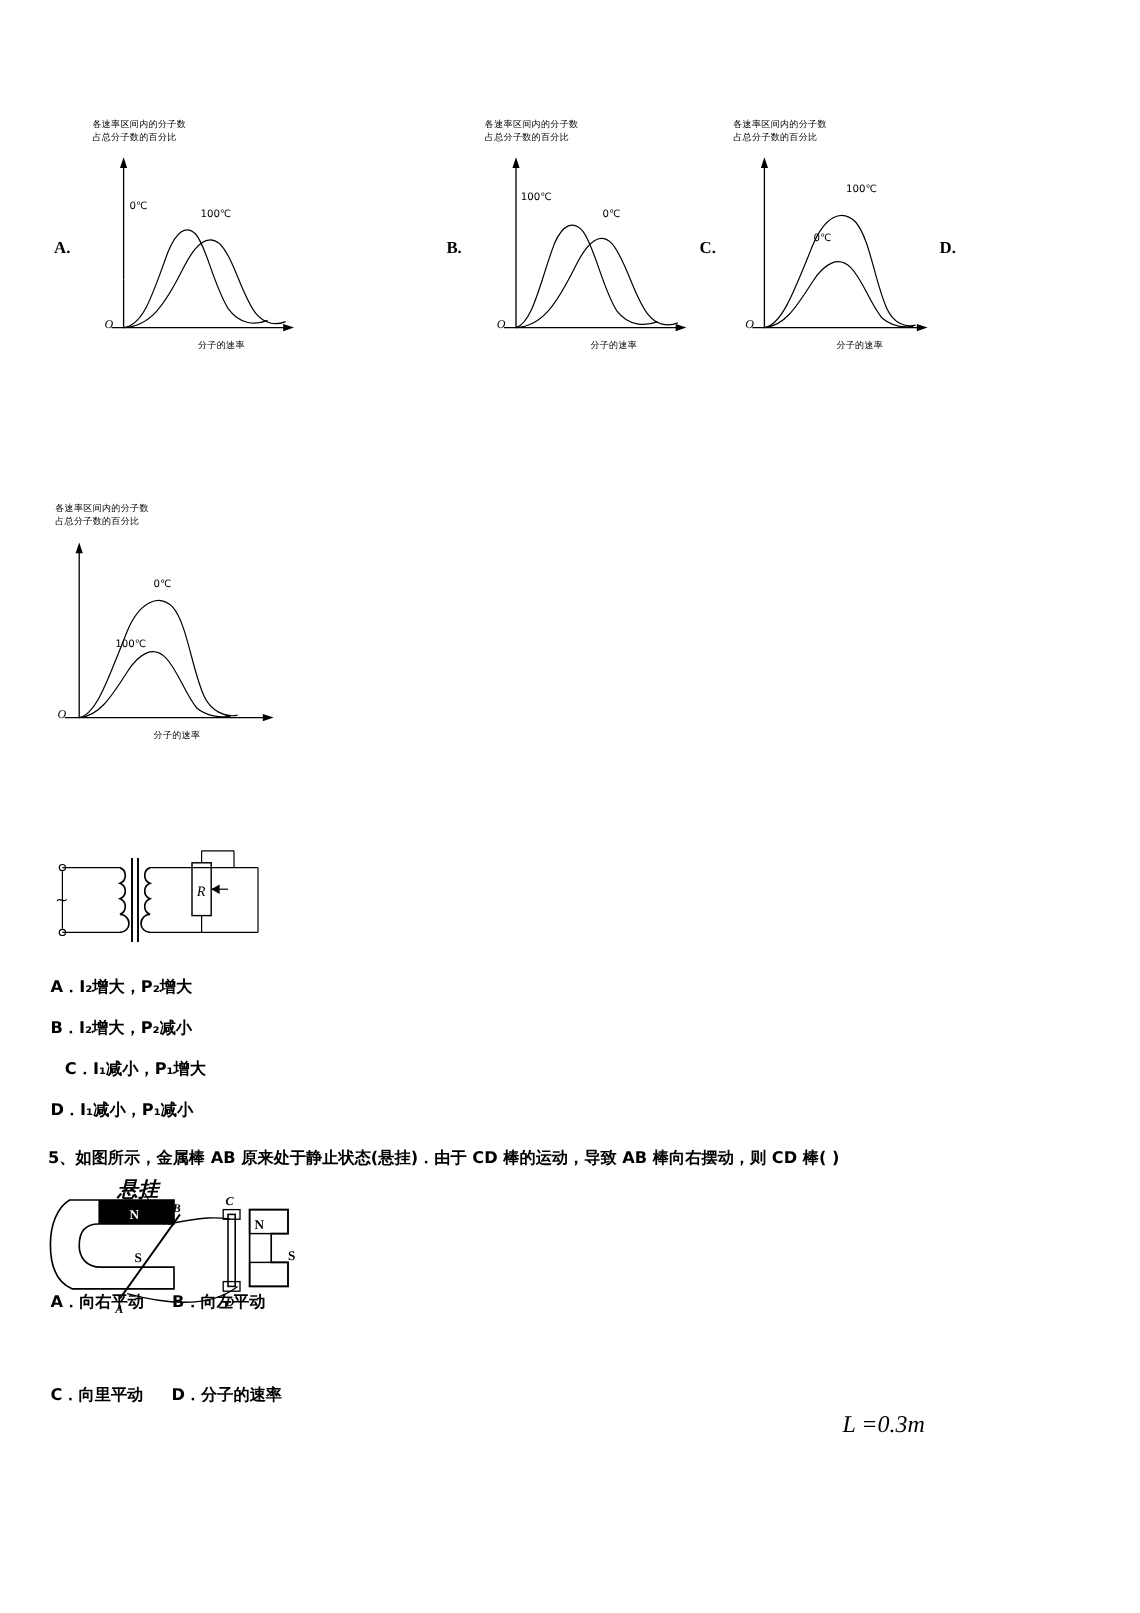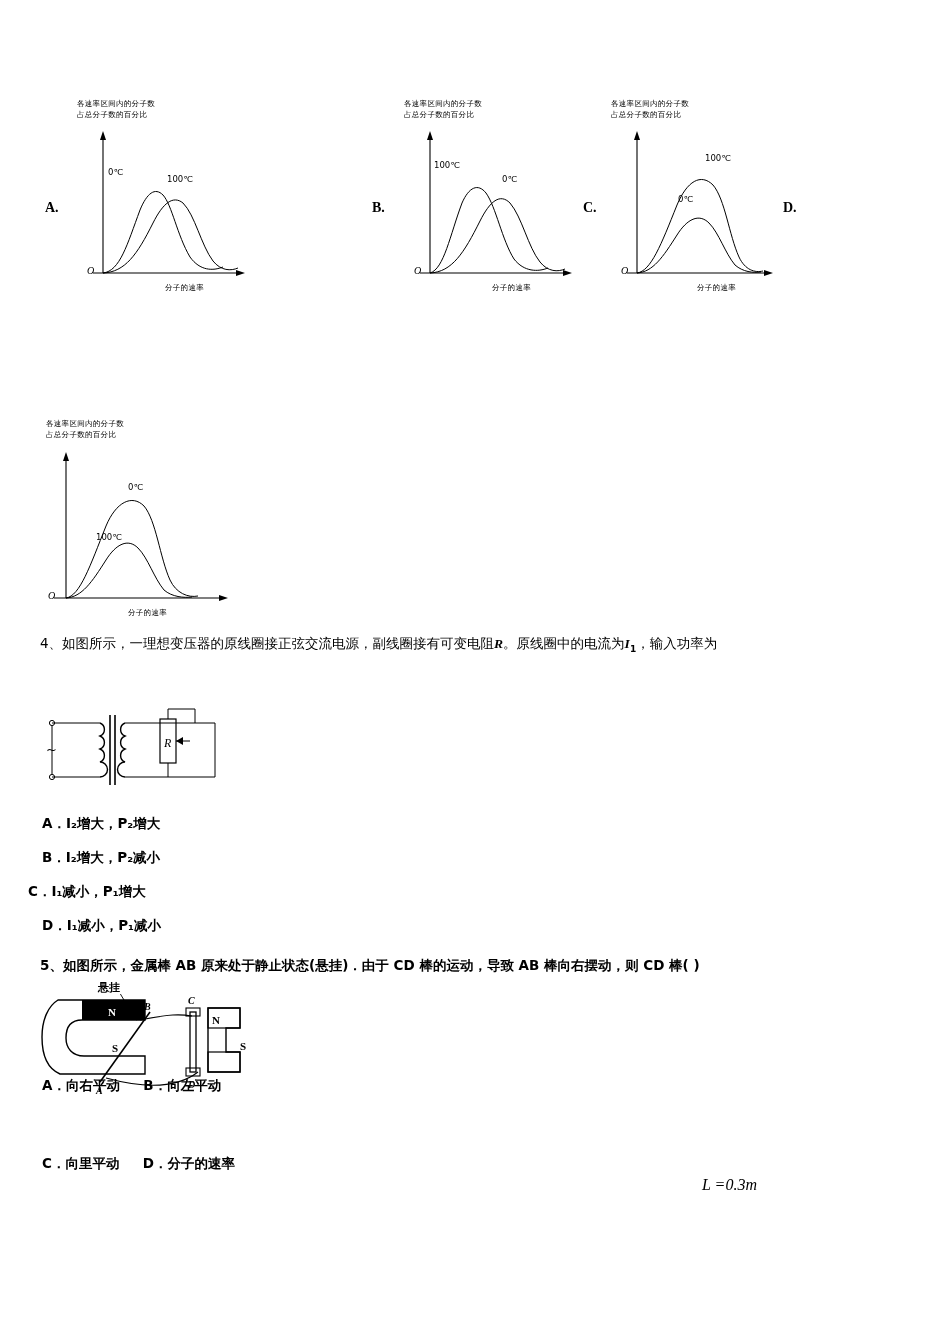--- a/index.html
+++ b/index.html
@@ -81,28 +81,29 @@
   }
   sub { font-size: 9px; }
 
   
   .figure {
     position: absolute;
   }
   .fig-label-cn {
     position: absolute;
     font-family: "DejaVu Sans", sans-serif;
-    font-size: 11px;
+    font-size: 17px;
     font-weight: bold;
+    font-style: italic;
   }
   .formula {
     position: absolute;
     font-family: "Liberation Serif", serif;
     font-style: italic;
-    font-size: 16px;
+    font-size: 20px;
   }
 </style>
 </head>
 <body>
 
 <div class="page">
 
   <div class="graph-block" style="left:45px; top:95px; width:210px; height:200px;">
     <div class="opt-letter" style="left:0px; top:105px;">A.</div>
     <div class="graph-caption" style="left:32px; top:3px;">各速率区间内的分子数
@@ -170,23 +171,20 @@
       <polygon points="218,188 209,185 209,191" fill="#000"></polygon>
       <path d="M56,188 C70,186 80,156 96,116 C106,92 122,84 134,96 C146,110 150,148 160,170 C166,183 178,188 188,186" fill="none" stroke="#000" stroke-width="1"></path>
       <path d="M56,188 C72,187 82,172 96,150 C106,134 118,128 128,138 C138,148 144,168 154,180 C162,187 174,188 182,187" fill="none" stroke="#000" stroke-width="1"></path>
     </svg>
     <div class="temp-label" style="left:118px; top:72px;">0℃</div>
     <div class="temp-label" style="left:86px; top:122px;">100℃</div>
     <div class="origin-label" style="left:38px; top:180px;">O</div>
     <div class="axis-label-x" style="left:118px; top:198px;">分子的速率</div>
   </div>
 
-  <div class="qtext" style="left:40px; top:630px; width:880px;">
-    <span>4、如图所示，一理想变压器的原线圈接正弦交流电源，副线圈接有可变电阻</span><span class="bold serif-italic">R</span><span>。原线圈中的电流为</span><span class="bold serif-italic">I</span><sub class="bold">1</sub><span>，输入功率为</span>
-  </div>
 
   <div class="figure" style="left:40px; top:705px; width:200px; height:85px;">
     <svg width="200" height="85">
 
       <circle cx="12" cy="18" r="2.6" fill="none" stroke="#000" stroke-width="1"></circle>
       <circle cx="12" cy="72" r="2.6" fill="none" stroke="#000" stroke-width="1"></circle>
       <line x1="12" y1="21" x2="12" y2="69" stroke="#000" stroke-width="1"></line>
       <text x="6" y="49" font-family="DejaVu Sans, sans-serif" font-size="13">~</text>
       <line x1="12" y1="18" x2="60" y2="18" stroke="#000" stroke-width="1"></line>
       <line x1="12" y1="72" x2="60" y2="72" stroke="#000" stroke-width="1"></line>
@@ -213,21 +211,21 @@
       <text x="124" y="42" font-family="Liberation Serif, serif" font-style="italic" font-size="12">R</text>
     </svg>
   </div>
 
   <div class="choice" style="left:42px; top:812px;">
     <span>A．</span><span>I₂增大，P₂增大</span>
   </div>
   <div class="choice" style="left:42px; top:846px;">
     <span>B．</span><span>I₂增大，P₂减小</span>
   </div>
-  <div class="choice" style="left:28px; top:880px;">
+  <div class="choice" style="left:54px; top:880px;">
     <span>C．</span><span>I₁减小，P₁增大</span>
   </div>
   <div class="choice" style="left:42px; top:914px;">
     <span>D．</span><span>I₁减小，P₁减小</span>
   </div>
 
   <div class="qtext" style="left:40px; top:952px; width:890px; font-weight:bold;">5、如图所示，金属棒 AB 原来处于静止状态(悬挂)．由于 CD 棒的运动，导致 AB 棒向右摆动，则 CD 棒(        )</div>
 
   <div class="figure" style="left:40px; top:980px; width:260px; height:110px;">
     <div class="fig-label-cn" style="left:58px; top:0px;">悬挂</div>

